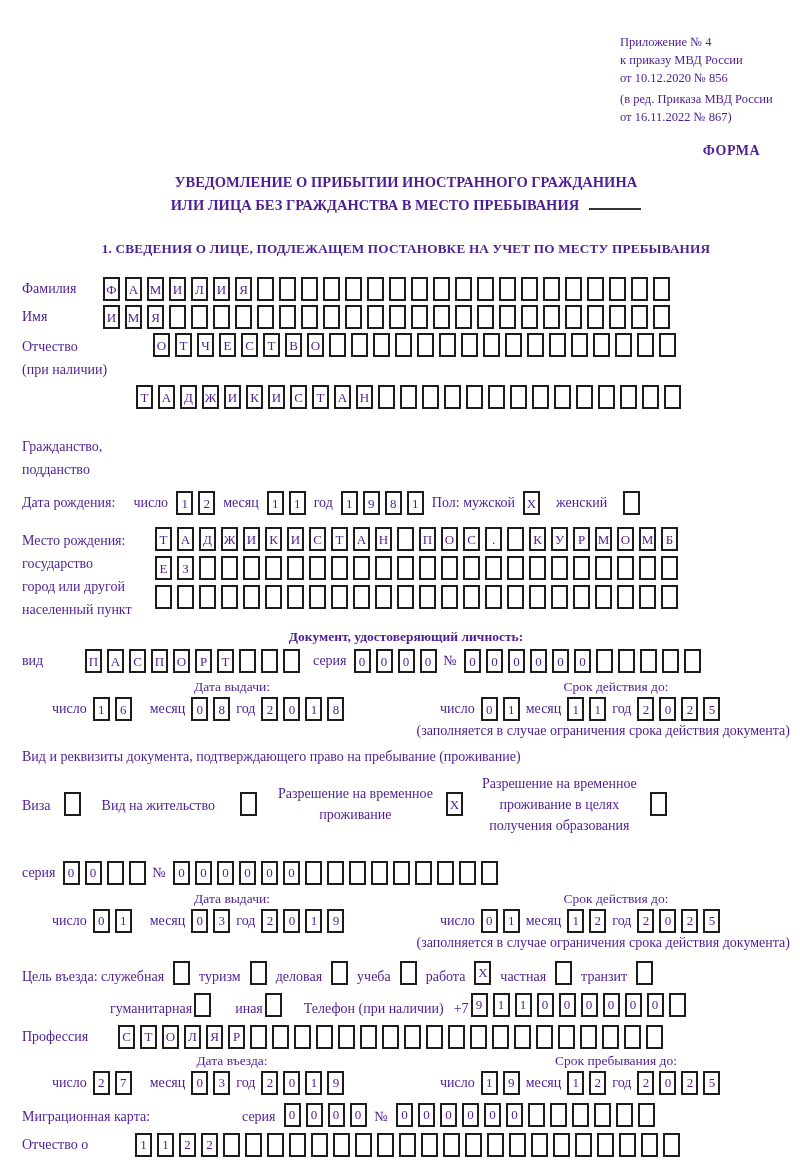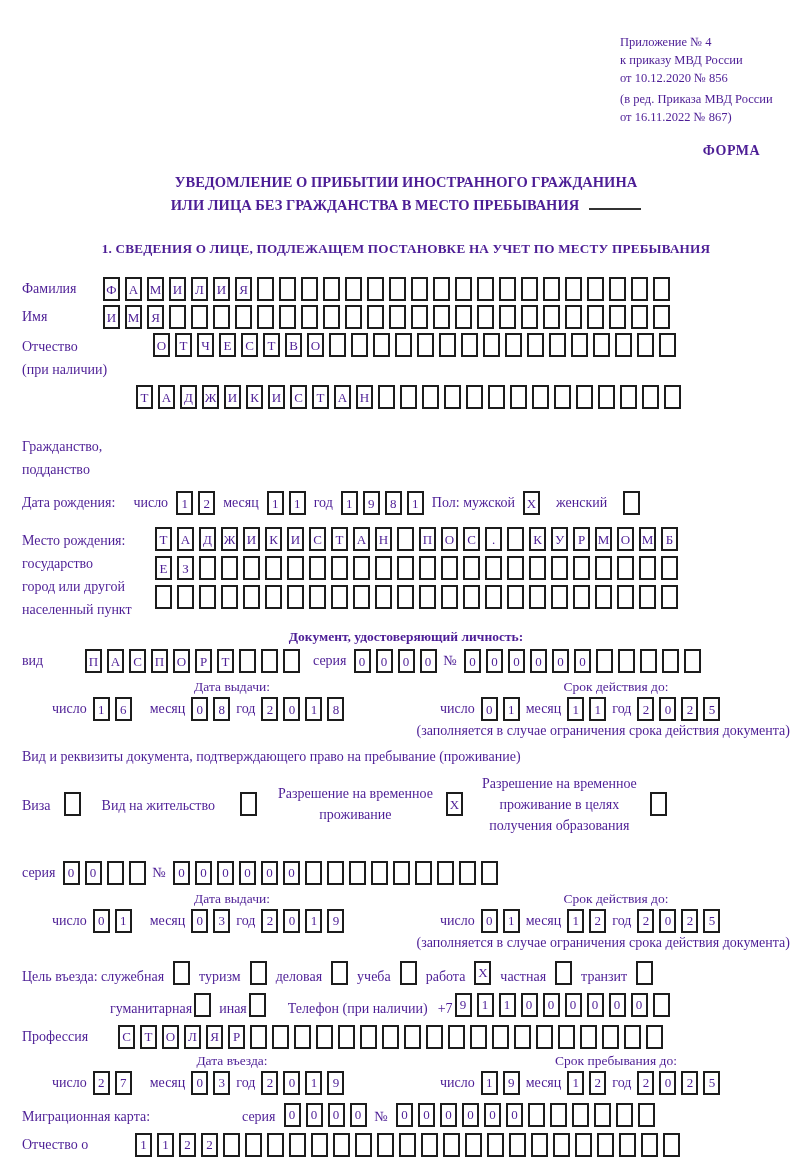--- a/index.html
+++ b/index.html
@@ -555,21 +555,21 @@
       <span class="boxes">
           <span class="cbox"></span>
         </span>
     </div>
 
     <div class="purpose2">
       <span class="dlbl">гуманитарная</span>
       <span class="boxes">
           <span class="cbox"></span>
         </span>
-      <span class="dlbl" style="margin-left:6px">иная</span>
+      <span class="dlbl" style="margin-left:22px">иная</span>
       <span class="boxes">
           <span class="cbox"></span>
         </span>
       <span class="dlbl" style="margin-left:20px">Телефон (при наличии)</span>
       <span class="ph-pref">+7</span>
       <span class="boxes">
           <span class="cbox">9</span>
           <span class="cbox">1</span>
           <span class="cbox">1</span>
           <span class="cbox">0</span>

